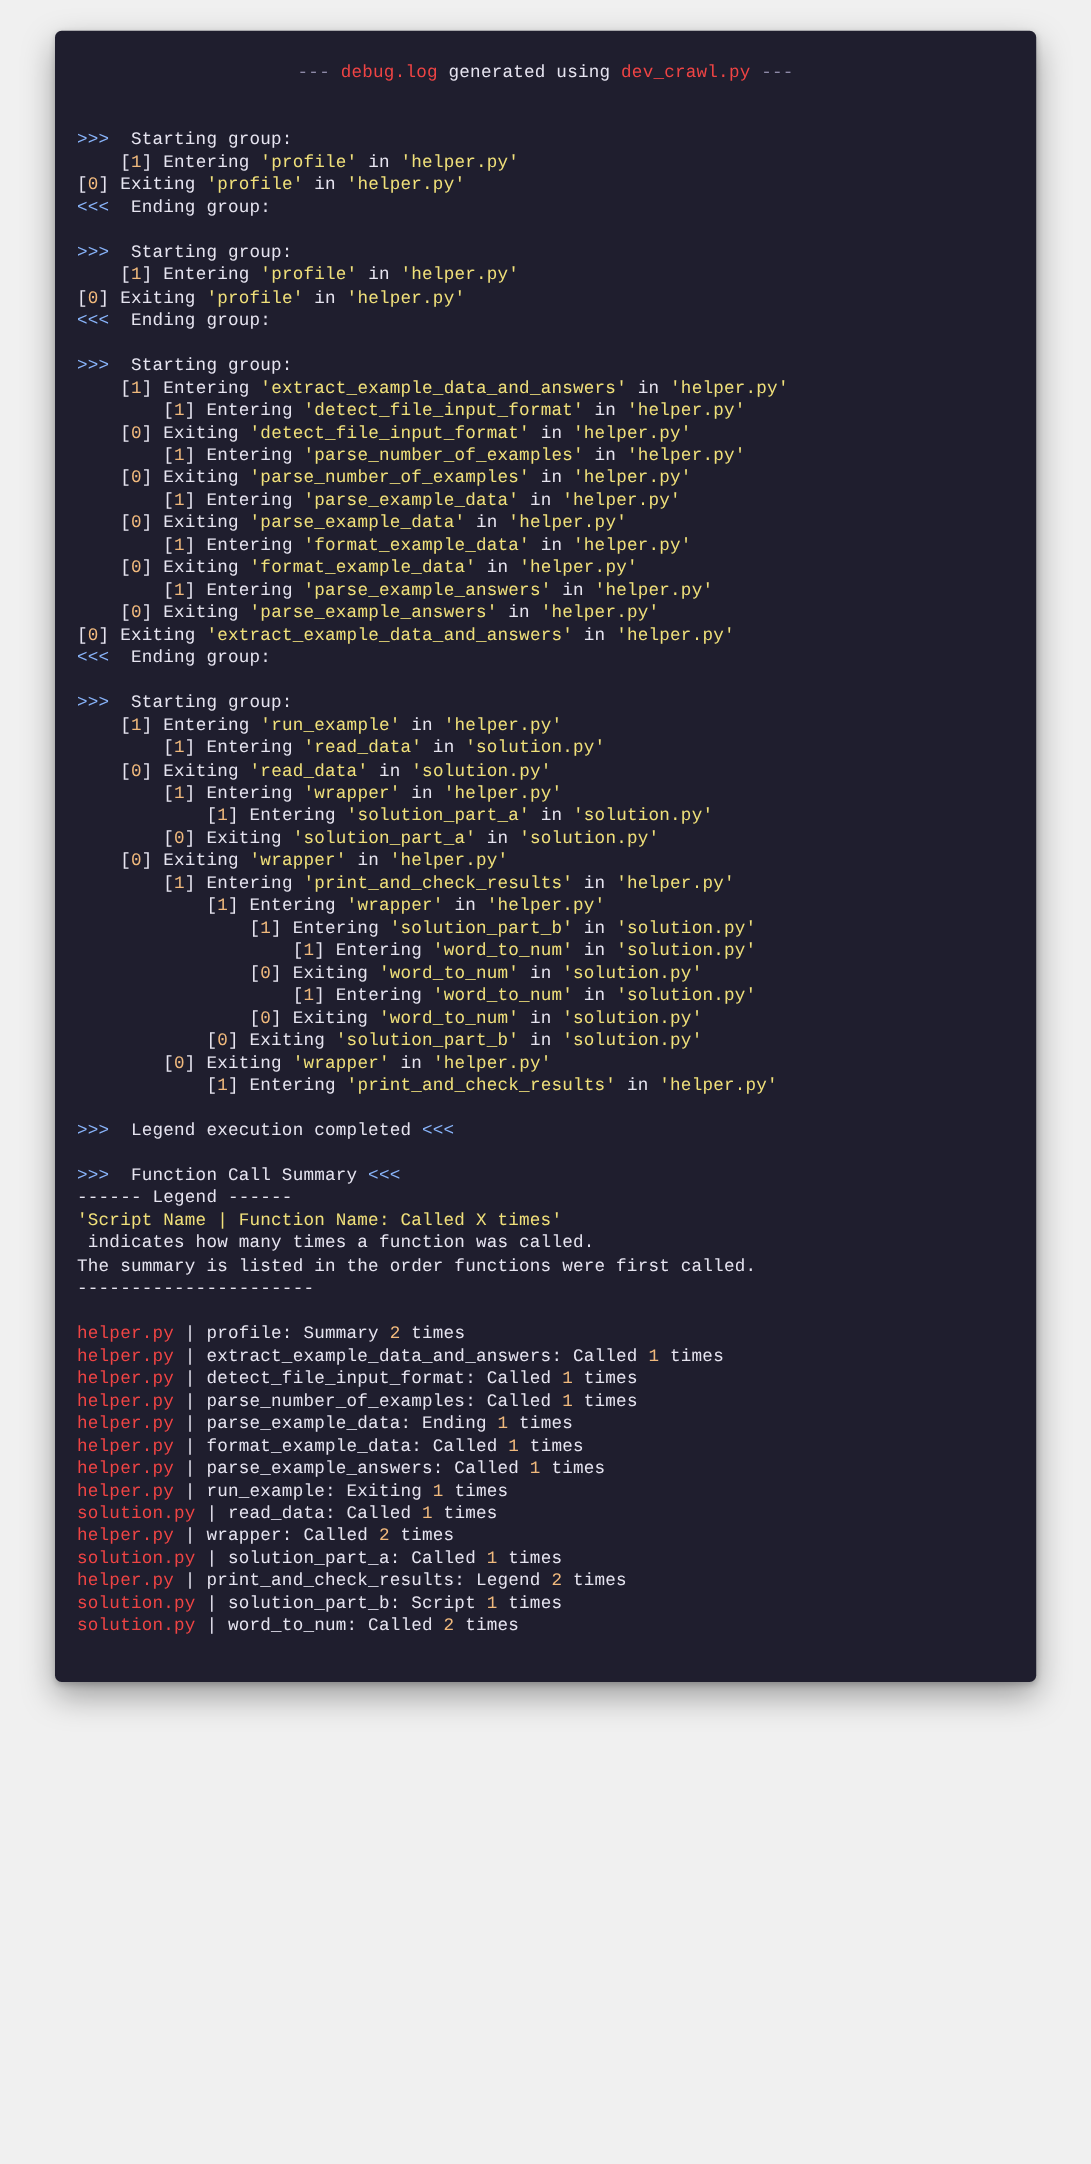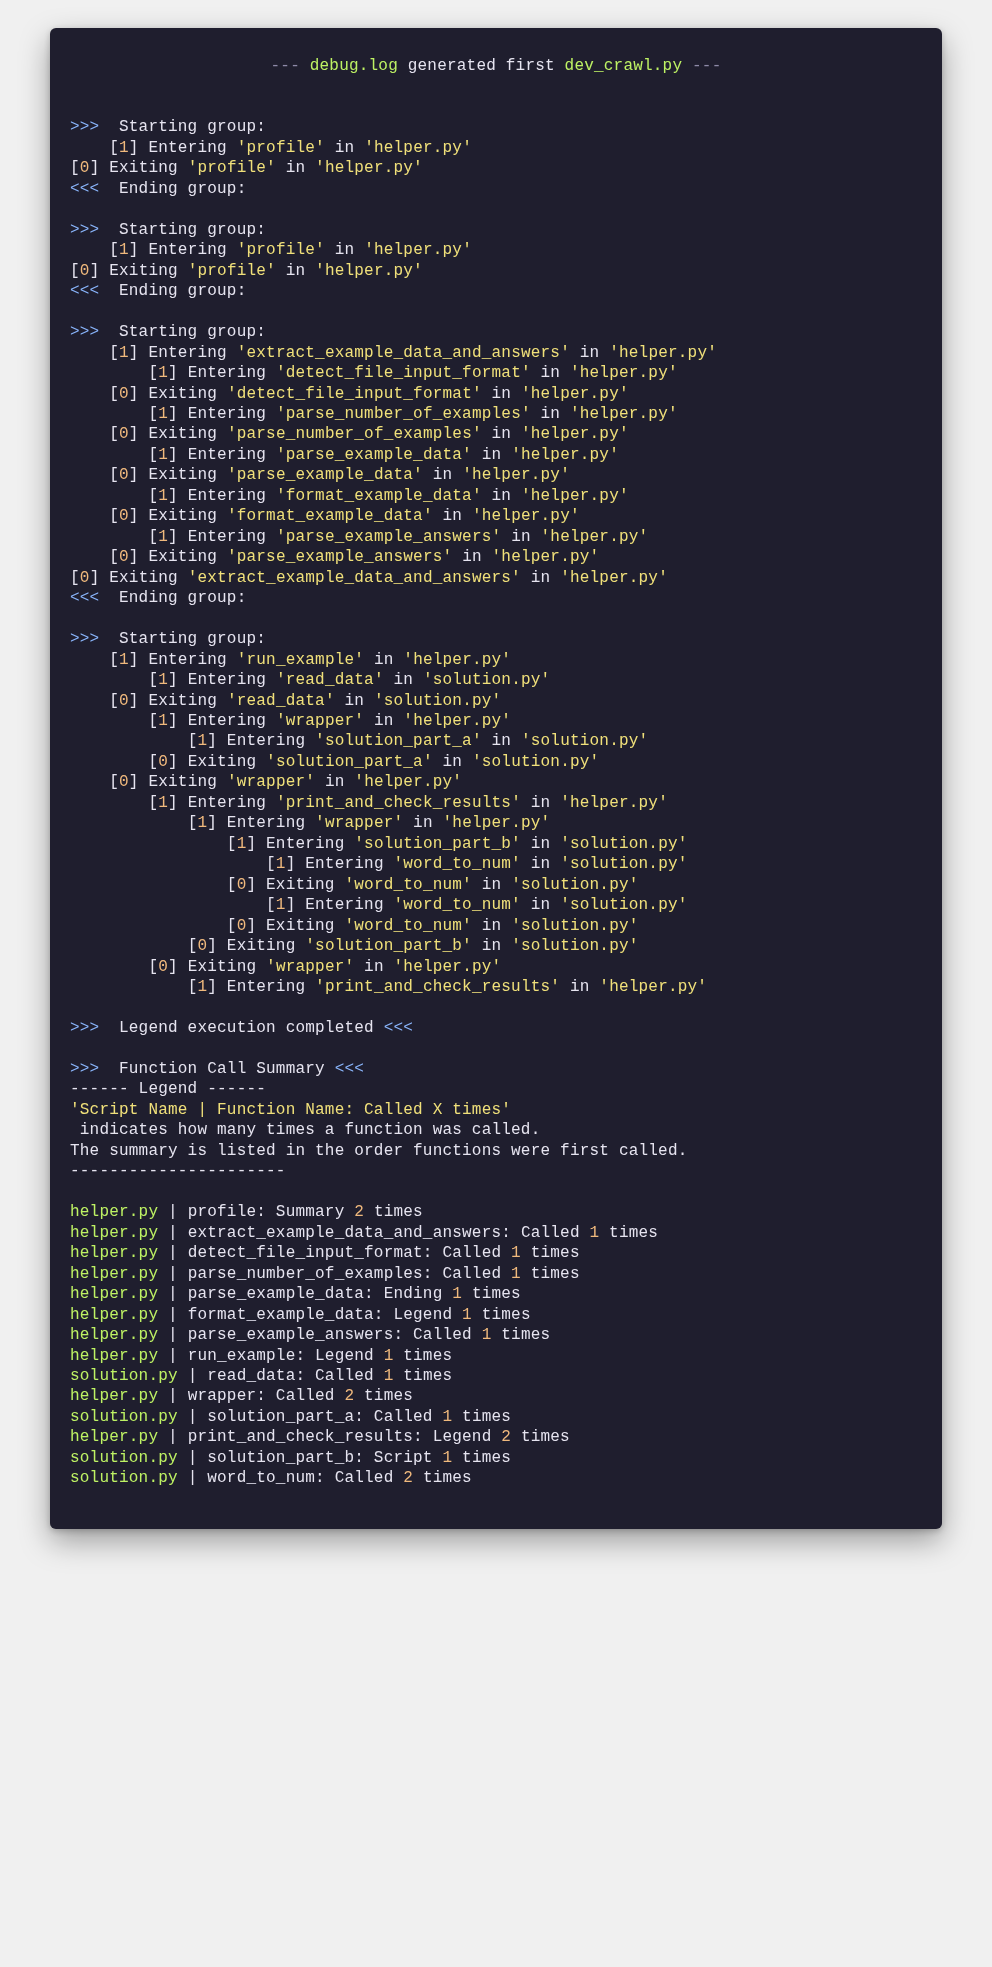--- a/index.html
+++ b/index.html
@@ -20,32 +20,32 @@
     border-radius: 6px;
     padding: 28px 20px 40px 20px;
     box-shadow: 0 12px 30px rgba(0,0,0,0.35), 0 2px 6px rgba(0,0,0,0.2);
     font-size: 16px;
     line-height: 1.28;
     letter-spacing: 0.2px;
     white-space: pre;
     overflow: hidden;
   }
   .dash   { color: #8e8aa8; }
-  .purple { color: #bef264; }
+  .purple { color: #ef4444; }
   .white  { color: #e6e4f0; }
   .blue   { color: #89b4fa; }
   .num    { color: #f0b97d; }
   .yellow { color: #f0e07a; }
   .center { display:block; text-align:center; }
 </style>
 </head>
 <body>
 
 <div class="frame">
-  <div class="term" id="term"><span class="center"><span class="dash">--- </span><span class="purple">debug.log</span><span class="white"> generated first </span><span class="purple">dev_crawl.py</span><span class="dash"> ---</span></span>
+  <div class="term" id="term"><span class="center"><span class="dash">--- </span><span class="purple">debug.log</span><span class="white"> generated using </span><span class="purple">dev_crawl.py</span><span class="dash"> ---</span></span>
 
 <span><span class="blue">&gt;&gt;&gt;</span><span class="white">  Starting group:</span></span>
 <span>    <span class="white">[</span><span class="num">1</span><span class="white">] </span><span class="white">Entering</span><span class="white"> </span><span class="yellow">'profile'</span><span class="white"> in </span><span class="yellow">'helper.py'</span></span>
 <span><span class="white">[</span><span class="num">0</span><span class="white">] </span><span class="white">Exiting</span><span class="white"> </span><span class="yellow">'profile'</span><span class="white"> in </span><span class="yellow">'helper.py'</span></span>
 <span><span class="blue">&lt;&lt;&lt;</span><span class="white">  Ending group:</span></span>
 
 <span><span class="blue">&gt;&gt;&gt;</span><span class="white">  Starting group:</span></span>
 <span>    <span class="white">[</span><span class="num">1</span><span class="white">] </span><span class="white">Entering</span><span class="white"> </span><span class="yellow">'profile'</span><span class="white"> in </span><span class="yellow">'helper.py'</span></span>
 <span><span class="white">[</span><span class="num">0</span><span class="white">] </span><span class="white">Exiting</span><span class="white"> </span><span class="yellow">'profile'</span><span class="white"> in </span><span class="yellow">'helper.py'</span></span>
 <span><span class="blue">&lt;&lt;&lt;</span><span class="white">  Ending group:</span></span>
@@ -91,23 +91,23 @@
 <span class="yellow">'Script Name | Function Name: Called X times'</span>
 <span class="white"> indicates how many times a function was called.</span>
 <span class="white">The summary is listed in the order functions were first called.</span>
 <span class="white">----------------------</span>
 
 <span><span class="purple">helper.py</span><span class="white"> | </span><span class="white">profile: Summary </span><span class="num">2</span><span class="white"> times</span></span>
 <span><span class="purple">helper.py</span><span class="white"> | </span><span class="white">extract_example_data_and_answers: Called </span><span class="num">1</span><span class="white"> times</span></span>
 <span><span class="purple">helper.py</span><span class="white"> | </span><span class="white">detect_file_input_format: Called </span><span class="num">1</span><span class="white"> times</span></span>
 <span><span class="purple">helper.py</span><span class="white"> | </span><span class="white">parse_number_of_examples: Called </span><span class="num">1</span><span class="white"> times</span></span>
 <span><span class="purple">helper.py</span><span class="white"> | </span><span class="white">parse_example_data: Ending </span><span class="num">1</span><span class="white"> times</span></span>
-<span><span class="purple">helper.py</span><span class="white"> | </span><span class="white">format_example_data: Legend </span><span class="num">1</span><span class="white"> times</span></span>
+<span><span class="purple">helper.py</span><span class="white"> | </span><span class="white">format_example_data: Called </span><span class="num">1</span><span class="white"> times</span></span>
 <span><span class="purple">helper.py</span><span class="white"> | </span><span class="white">parse_example_answers: Called </span><span class="num">1</span><span class="white"> times</span></span>
-<span><span class="purple">helper.py</span><span class="white"> | </span><span class="white">run_example: Legend </span><span class="num">1</span><span class="white"> times</span></span>
+<span><span class="purple">helper.py</span><span class="white"> | </span><span class="white">run_example: Exiting </span><span class="num">1</span><span class="white"> times</span></span>
 <span><span class="purple">solution.py</span><span class="white"> | </span><span class="white">read_data: Called </span><span class="num">1</span><span class="white"> times</span></span>
 <span><span class="purple">helper.py</span><span class="white"> | </span><span class="white">wrapper: Called </span><span class="num">2</span><span class="white"> times</span></span>
 <span><span class="purple">solution.py</span><span class="white"> | </span><span class="white">solution_part_a: Called </span><span class="num">1</span><span class="white"> times</span></span>
 <span><span class="purple">helper.py</span><span class="white"> | </span><span class="white">print_and_check_results: Legend </span><span class="num">2</span><span class="white"> times</span></span>
 <span><span class="purple">solution.py</span><span class="white"> | </span><span class="white">solution_part_b: Script </span><span class="num">1</span><span class="white"> times</span></span>
 <span><span class="purple">solution.py</span><span class="white"> | </span><span class="white">word_to_num: Called </span><span class="num">2</span><span class="white"> times</span></span>
 </div>
 </div>
 
 </body></html>

